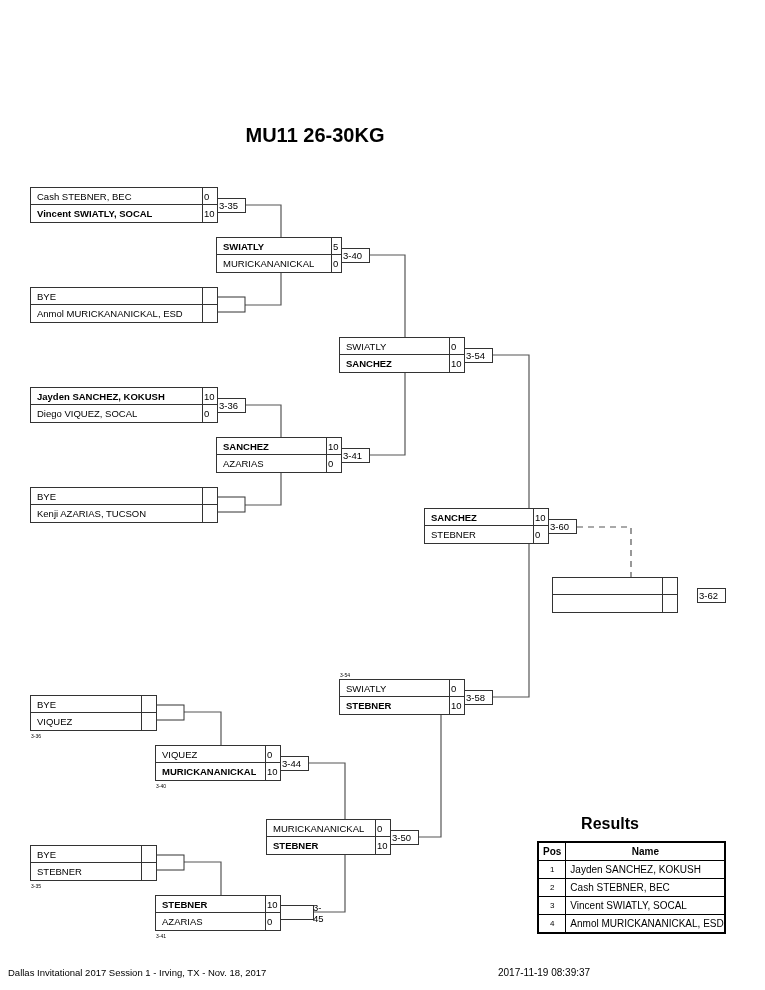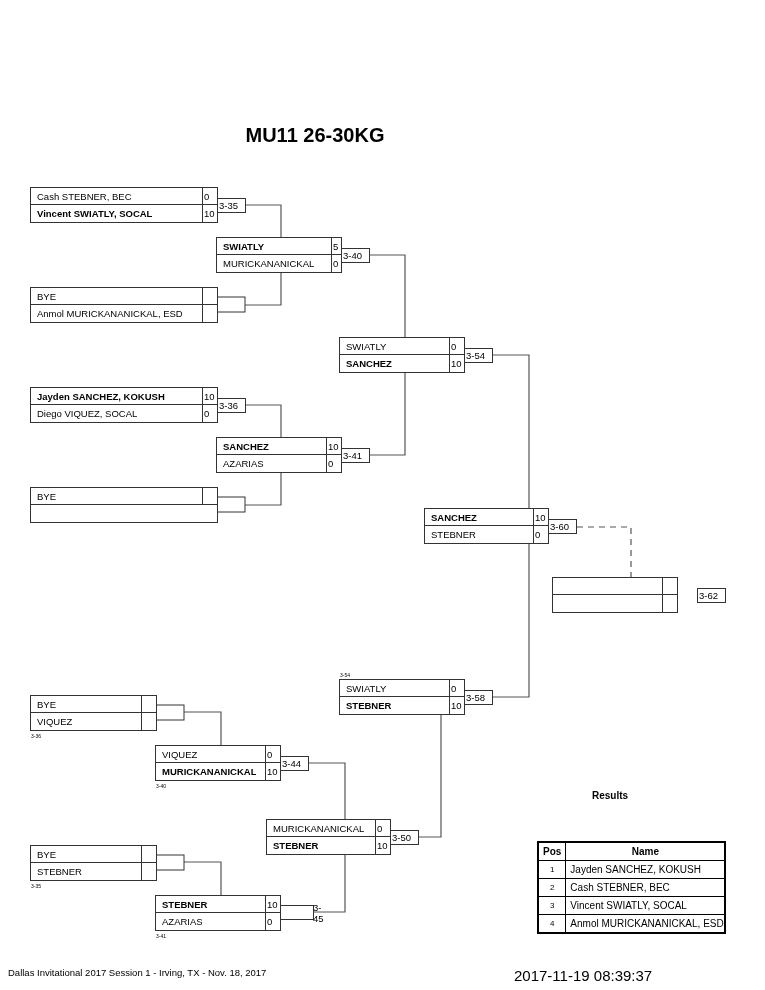--- a/index.html
+++ b/index.html
@@ -13,30 +13,30 @@
   .row.r2 { top: 50%; }
   .name { position: absolute; left: 6px; top: 0; bottom: 0; display: flex; align-items: center;
           font-size: 9.5px; white-space: nowrap; overflow: hidden; }
   .name.win { font-weight: bold; }
   .score { position: absolute; right: 0; top: 0; bottom: 0; width: 15px; border-left: 1px solid #333;
            font-size: 9.5px; display: flex; align-items: center; padding-left: 1px; box-sizing: border-box; overflow: hidden; }
   .mnum { position: absolute; border: 1px solid #333; background: #fff; box-sizing: border-box;
           font-size: 9.5px; height: 15px; width: 29px; display: flex; align-items: center; padding-left: 1px; }
   .tiny { position: absolute; font-size: 5px; }
   svg.lines { position: absolute; left: 0; top: 0; }
-  .results-title { position: absolute; left: 560px; top: 790px; width: 100px; text-align: center;
-                   font-size: 10px; font-weight: bold; }
+  .results-title { position: absolute; left: 560px; top: 815px; width: 100px; text-align: center;
+                   font-size: 16px; font-weight: bold; }
   table.results { position: absolute; left: 537px; top: 841px; border-collapse: collapse; width: 189px;
                   font-size: 10px; border: 2px solid #000; }
   table.results th, table.results td { border: 1px solid #000; height: 17px; padding: 0 4px; white-space: nowrap; }
   table.results th { font-weight: bold; }
   table.results td.pos { text-align: center; width: 24px; font-size: 8px; }
   table.results td.nm { max-width: 150px; overflow: hidden; }
   .footer-left { position: absolute; left: 8px; top: 967px; font-size: 9.5px; }
-  .footer-right { position: absolute; left: 514px; top: 967px; font-size: 15px; }
+  .footer-right { position: absolute; left: 498px; top: 967px; font-size: 10px; }
 </style>
 </head>
 <body>
 
 <div class="title">MU11 26-30KG</div>
 
 <svg class="lines" width="765" height="990">
   <g stroke="#555" stroke-width="1.2" fill="none">
 
     <polyline points="245,205 281,205 281,237"></polyline>
@@ -129,20 +129,24 @@
       <span class="score">0</span>
     </div>
 </div>
 <div class="mnum" style="left:217px;top:398px;">3-36</div>
 
 <div class="box" style="left:30px;top:487px;width:188px;height:36px;">
   <div class="row r1">
       <span class="name">BYE</span>
       <span class="score"></span>
     </div>
+  <div class="row r2">
+      <span class="name">Kenji AZARIAS, TUCSON</span>
+      <span class="score"></span>
+    </div>
 </div>
 
 <div class="box" style="left:216px;top:437px;width:126px;height:36px;">
   <div class="row r1">
       <span class="name win">SANCHEZ</span>
       <span class="score">10</span>
     </div>
   <div class="row r2">
       <span class="name">AZARIAS</span>
       <span class="score">0</span>

